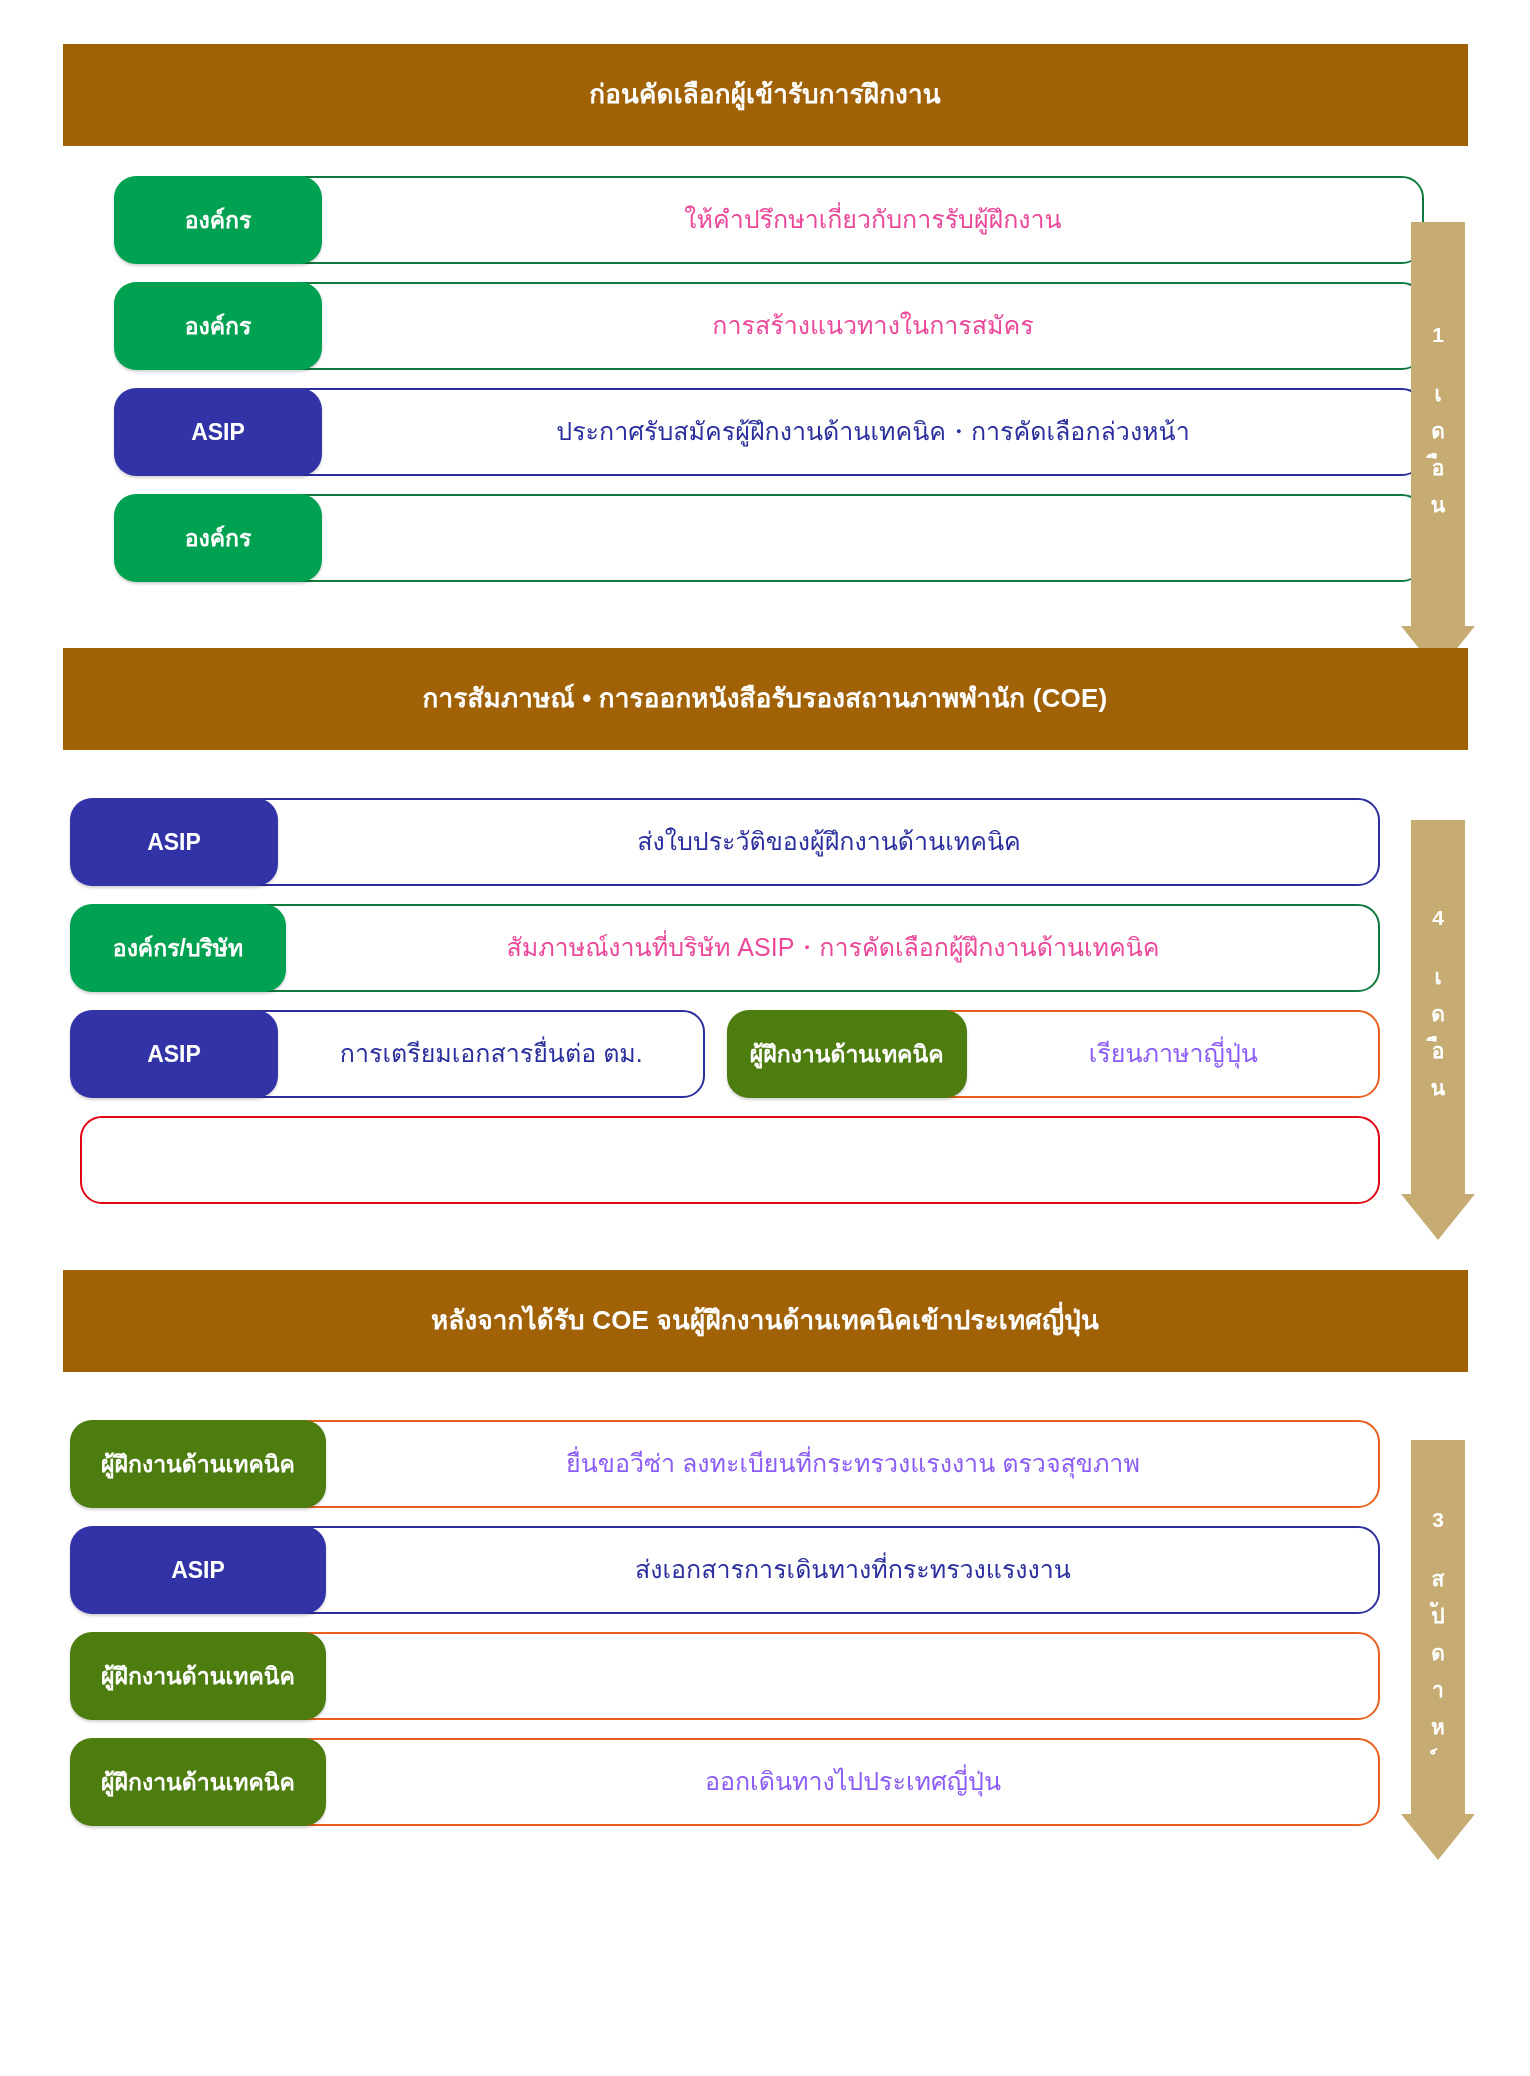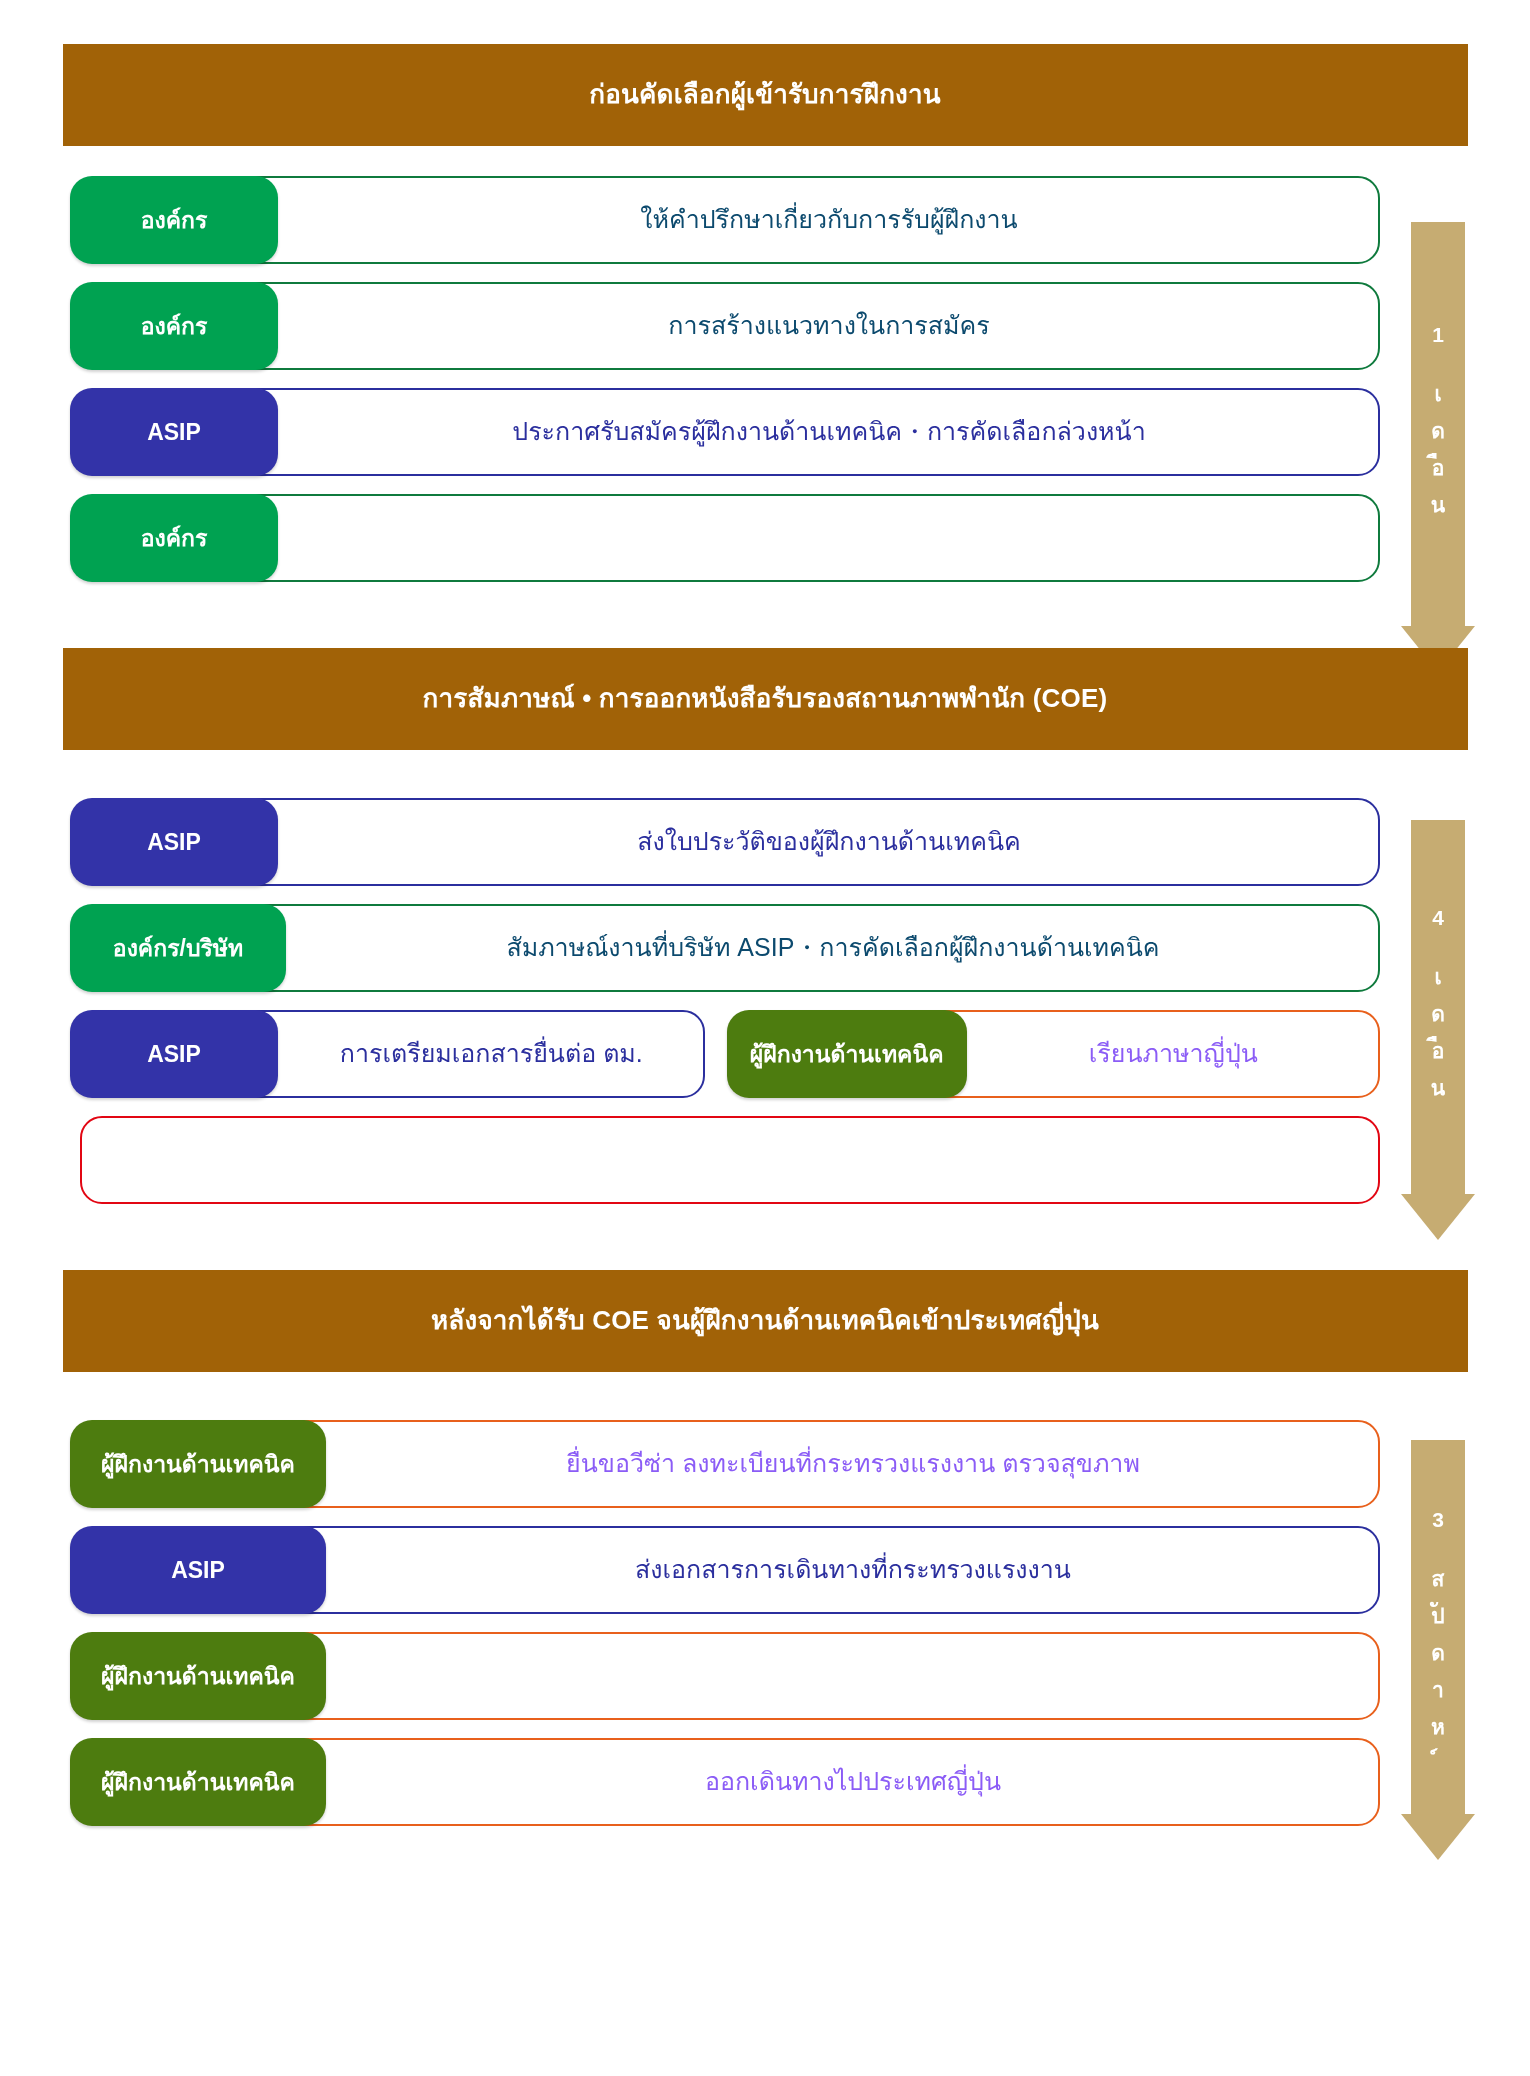--- a/index.html
+++ b/index.html
@@ -101,21 +101,21 @@
   
   .row-text {
     position: relative;
     z-index: 2;
     flex: 1;
     text-align: center;
     font-size: 25px;
     line-height: 1.25;
     padding: 0 26px;
   }
-  .row-text.green  { color: #0c4a6e; }
+  .row-text.green  { color: #ec4899; }
   .row-text.blue   { color: #2B2F9E; }
   .row-text.orange { color: #8b5cf6; }
   .row-text.red    { color: #E20613; }
 
   
   .row.split { display: flex; align-items: center; gap: 0; }
   .split-left {
     position: relative;
     width: 680px;
     height: 96px;
@@ -179,21 +179,21 @@
 
 <div class="page">
 
   <div class="gap-md"></div>
 
   <div class="section">
     <div class="banner h1">ก่อนคัดเลือกผู้เข้ารับการฝึกงาน</div>
 
     <div class="gap-sm"></div>
 
-    <div style="position:relative;">
+    <div style="position:relative;padding-left:44px;">
       <div class="rows" style="width:1310px; margin:0 0 0 70px;">
 
         <div class="row">
           <div class="pill green"></div>
           <div class="badge green">องค์กร</div>
           <div class="row-text green">ให้คำปรึกษาเกี่ยวกับการรับผู้ฝึกงาน</div>
         </div>
 
         <div class="row">
           <div class="pill green"></div>

